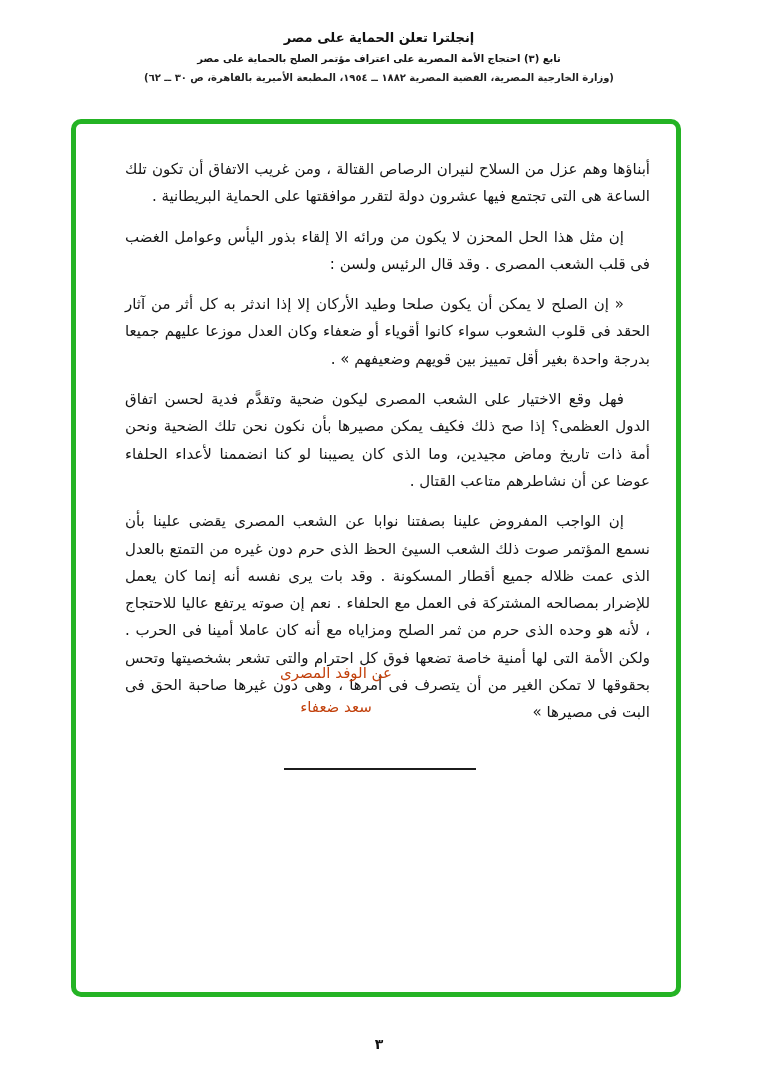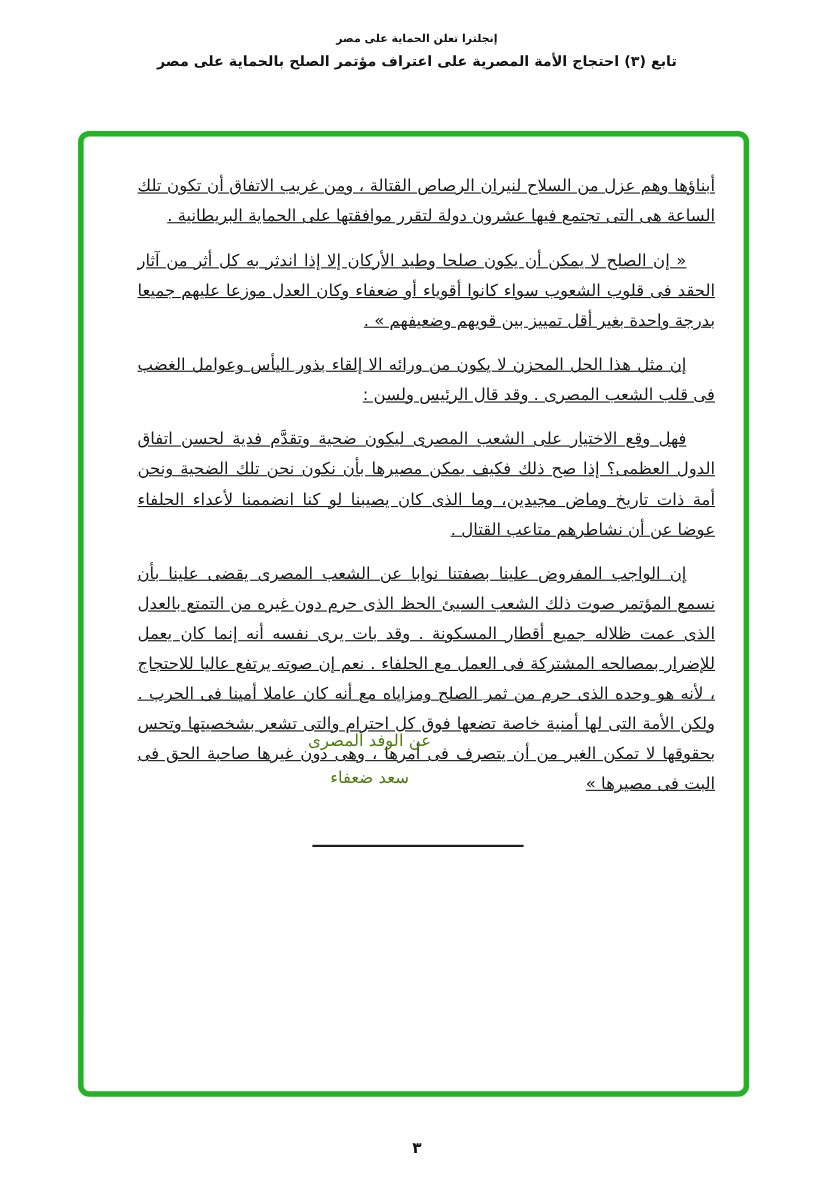--- a/index.html
+++ b/index.html
@@ -16,26 +16,26 @@
     overflow: hidden;
   }
   .header {
     direction: rtl;
     text-align: center;
     padding-top: 30px;
     color: #111111;
   }
   .header .h1 {
     font-weight: bold;
-    font-size: 10px;
+    font-size: 13px;
     letter-spacing: 0.3px;
   }
   .header .h2 {
     font-weight: bold;
-    font-size: 13px;
+    font-size: 10px;
     margin-top: 8px;
   }
   .header .h3 {
     font-weight: bold;
     font-size: 10px;
     margin-top: 8px;
     color: #222222;
   }
   .green-box {
     position: absolute;
@@ -48,36 +48,35 @@
     box-sizing: border-box;
     background: #ffffff;
   }
   .doc-text {
     direction: rtl;
     text-align: justify;
     color: #161616;
     font-size: 15px;
     line-height: 1.82;
     padding: 32px 26px 0 49px;
-    text-decoration: underline;
   }
   .doc-text p {
     margin: 0 0 13px 0;
   }
   .doc-text p.indent {
     text-indent: 26px;
   }
   .signature {
     position: absolute;
     left: 150px;
     top: 540px;
     width: 220px;
     direction: rtl;
     text-align: center;
-    color: #4d7c0f;
+    color: #c2410c;
     font-size: 15px;
   }
   .signature .sig-line {
     margin-bottom: 16px;
   }
   .closing-rule {
     position: absolute;
     left: 208px;
     top: 644px;
     width: 192px;
@@ -96,28 +95,29 @@
   }
 </style>
 </head>
 <body>
 
 <div class="page">
 
   <div class="header">
     <div class="h1">إنجلترا تعلن الحماية على مصر</div>
     <div class="h2">تابع (٣) احتجاج الأمة المصرية على اعتراف مؤتمر الصلح بالحماية على مصر</div>
+    <div class="h3">(وزارة الخارجية المصرية، القضية المصرية ١٨٨٢ ــ ١٩٥٤، المطبعة الأميرية بالقاهرة، ص ٣٠ ــ ٦٢)</div>
   </div>
 
   <div class="green-box">
 
     <div class="doc-text">
       <p>أبناؤها وهم عزل من السلاح لنيران الرصاص القتالة ، ومن غريب الاتفاق أن تكون تلك الساعة هى التى تجتمع فيها عشرون دولة لتقرر موافقتها على الحماية البريطانية .</p>
+      <p class="indent">إن مثل هذا الحل المحزن لا يكون من ورائه الا إلقاء بذور اليأس وعوامل الغضب فى قلب الشعب المصرى . وقد قال الرئيس ولسن :</p>
       <p class="indent">« إن الصلح لا يمكن أن يكون صلحا وطيد الأركان إلا إذا اندثر به كل أثر من آثار الحقد فى قلوب الشعوب سواء كانوا أقوياء أو ضعفاء وكان العدل موزعا عليهم جميعا بدرجة واحدة بغير أقل تمييز بين قويهم وضعيفهم » .</p>
-      <p class="indent">إن مثل هذا الحل المحزن لا يكون من ورائه الا إلقاء بذور اليأس وعوامل الغضب فى قلب الشعب المصرى . وقد قال الرئيس ولسن :</p>
       <p class="indent">فهل وقع الاختيار على الشعب المصرى ليكون ضحية وتقدَّم فدية لحسن اتفاق الدول العظمى؟ إذا صح ذلك فكيف يمكن مصيرها بأن نكون نحن تلك الضحية ونحن أمة ذات تاريخ وماض مجيدين، وما الذى كان يصيبنا لو كنا انضممنا لأعداء الحلفاء عوضا عن أن نشاطرهم متاعب القتال .</p>
       <p class="indent">إن الواجب المفروض علينا بصفتنا نوابا عن الشعب المصرى يقضى علينا بأن نسمع المؤتمر صوت ذلك الشعب السيئ الحظ الذى حرم دون غيره من التمتع بالعدل الذى عمت ظلاله جميع أقطار المسكونة . وقد بات يرى نفسه أنه إنما كان يعمل للإضرار بمصالحه المشتركة فى العمل مع الحلفاء . نعم إن صوته يرتفع عاليا للاحتجاج ، لأنه هو وحده الذى حرم من ثمر الصلح ومزاياه مع أنه كان عاملا أمينا فى الحرب . ولكن الأمة التى لها أمنية خاصة تضعها فوق كل احترام والتى تشعر بشخصيتها وتحس بحقوقها لا تمكن الغير من أن يتصرف فى أمرها ، وهى دون غيرها صاحبة الحق فى البت فى مصيرها »</p>
     </div>
 
     <div class="signature">
       <div class="sig-line">عن الوفد المصرى</div>
       <div class="sig-line">سعد ضعفاء</div>
     </div>
 
     <div class="closing-rule"></div>

